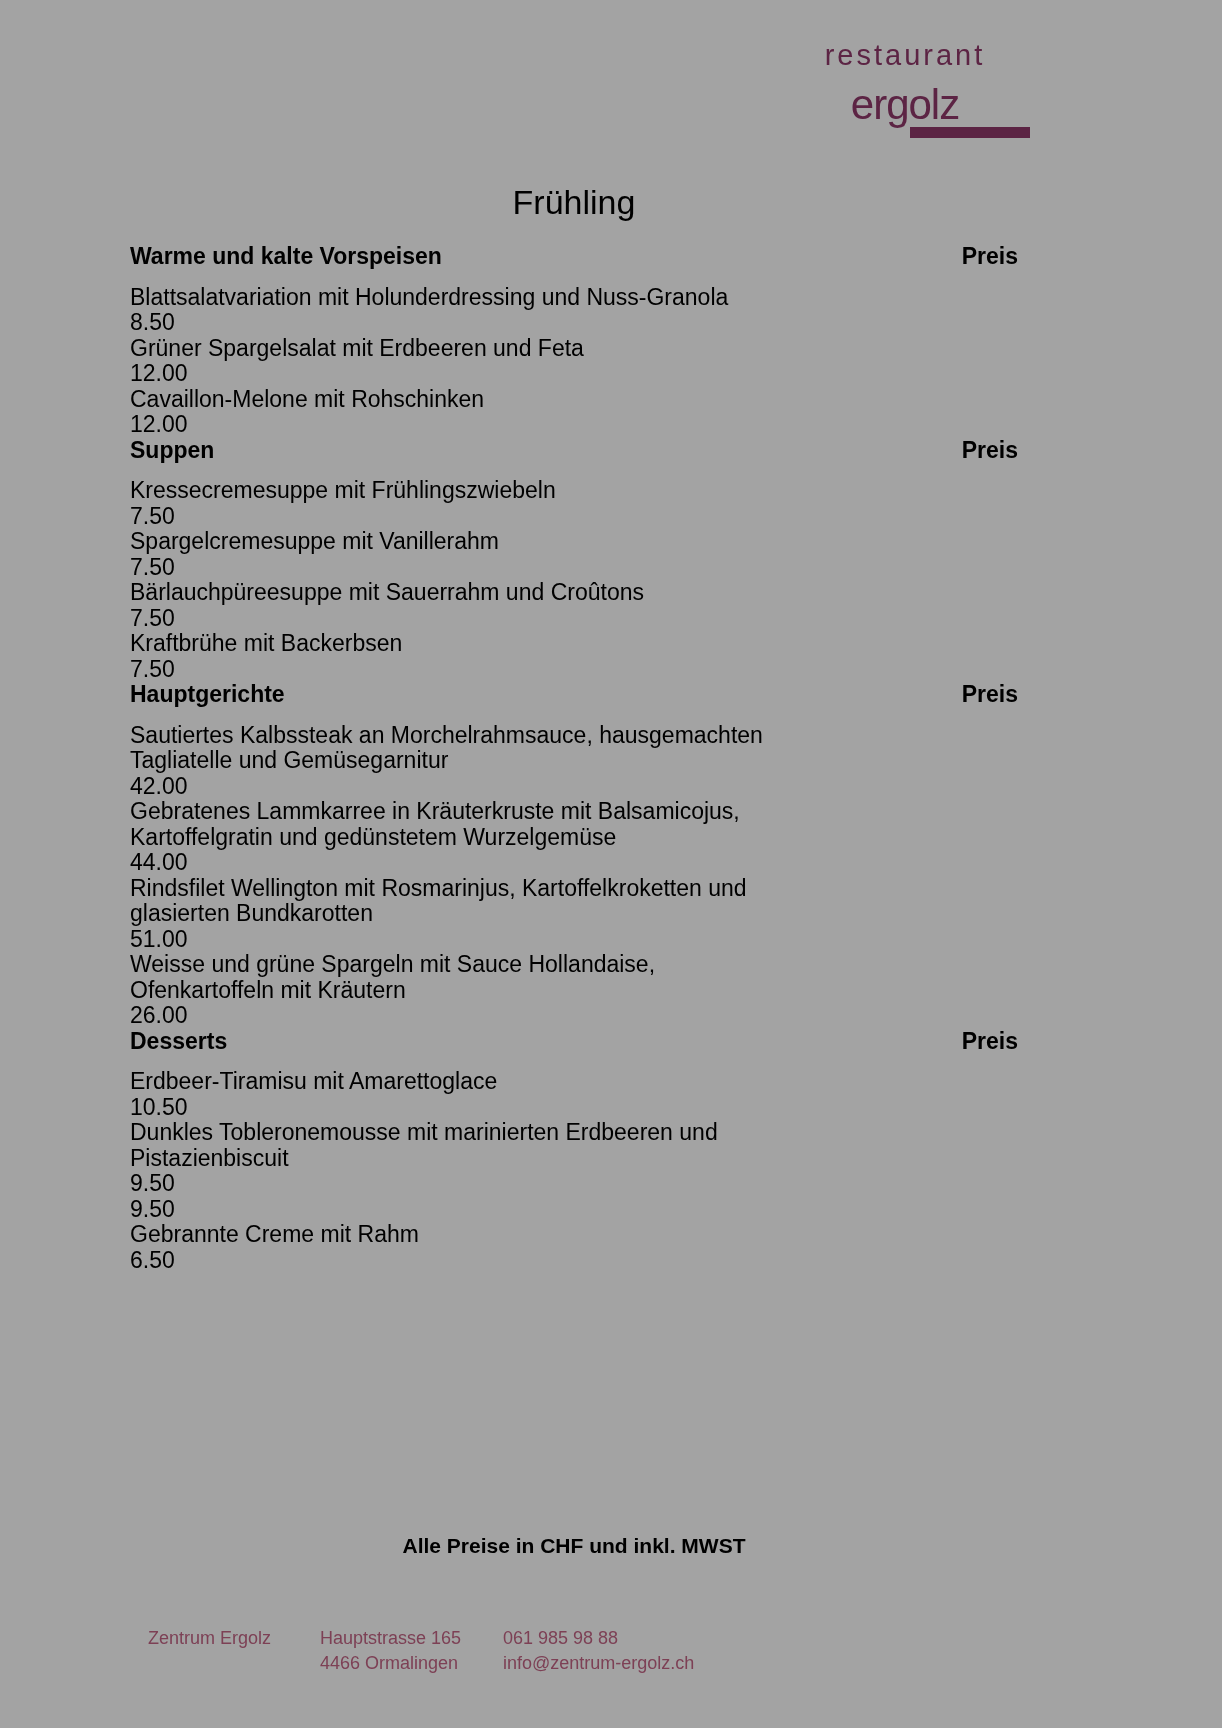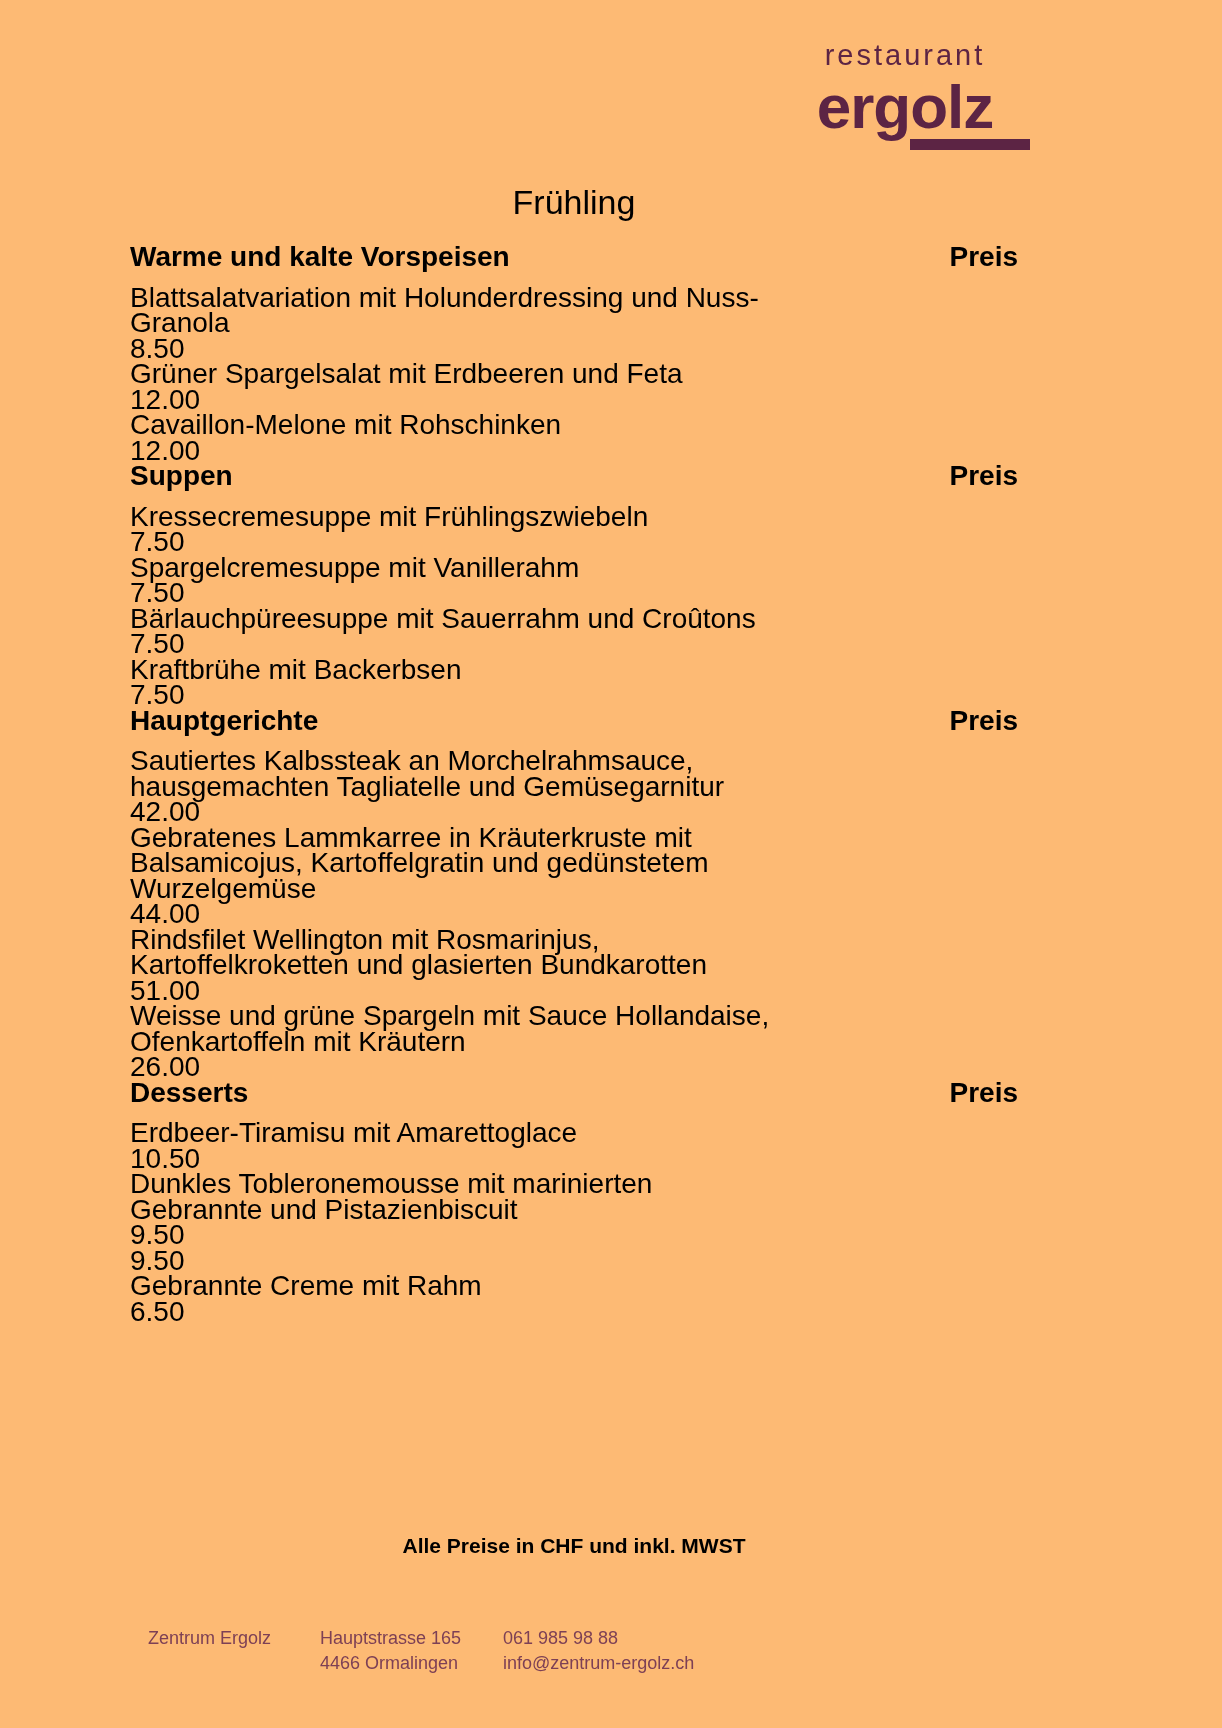--- a/index.html
+++ b/index.html
@@ -1,48 +1,48 @@
 <!DOCTYPE html>
 <html><head>
 <meta charset="utf-8">
 <style>
   html,body{margin:0;padding:0;background:#ffffff;}
   .page{
     position:relative;
     width:1222px;height:1728px;
-    background:#fdba74;
+    background:#a3a3a3;
     font-family:"Liberation Sans", sans-serif;
     color:#000;
     overflow:hidden;
   }
   
   .logo{
     position:absolute;top:40px;left:782px;width:246px;
     text-align:center;color:#5c2444;
   }
   .logo-line1{
     font-size:29px;font-weight:400;letter-spacing:3px;line-height:1.1;
   }
   .logo-line2{
-    font-size:62px;font-weight:700;letter-spacing:-1px;line-height:1.0;
-    margin-top:4px;
+    font-size:42px;font-weight:400;letter-spacing:-1px;line-height:1.0;
+    margin-top:12px;
   }
   .logo-underline{
     height:11px;width:120px;background:#5c2444;
     margin:1px 0 0 auto;transform:translateX(2px);
   }
   
   .page-title{
     position:absolute;top:183px;left:130px;width:888px;
     text-align:center;font-size:34px;font-weight:400;
   }
   
   .menu{
     position:absolute;top:244px;left:130px;width:888px;
-    font-size:28px;line-height:25.5px;
+    font-size:23px;line-height:25.5px;
   }
   .section{margin:0;}
   .section + .section{}
   .section-header{
     display:flex;justify-content:space-between;
     font-weight:700;margin-bottom:15px;
   }
   .item{display:flex;align-items:flex-start;flex-direction:column;}
   .item-name{width:650px;}
   .item-price{flex:1;text-align:right;white-space:nowrap;}
@@ -144,21 +144,21 @@
     <div class="section">
       <div class="section-header">
         <div class="section-title">Desserts</div>
         <div class="price-header">Preis</div>
       </div>
       <div class="item">
         <div class="item-name">Erdbeer-Tiramisu mit Amarettoglace</div>
         <div class="item-price">10.50</div>
       </div>
       <div class="item">
-        <div class="item-name">Dunkles Tobleronemousse mit marinierten Gebrannte und Pistazienbiscuit</div>
+        <div class="item-name">Dunkles Tobleronemousse mit marinierten Erdbeeren und Pistazienbiscuit</div>
         <div class="item-price">9.50</div>
       </div>
       <div class="item">
         <div class="item-price">9.50</div>
       </div>
       <div class="item">
         <div class="item-name">Gebrannte Creme mit Rahm</div>
         <div class="item-price">6.50</div>
       </div>
     </div>

